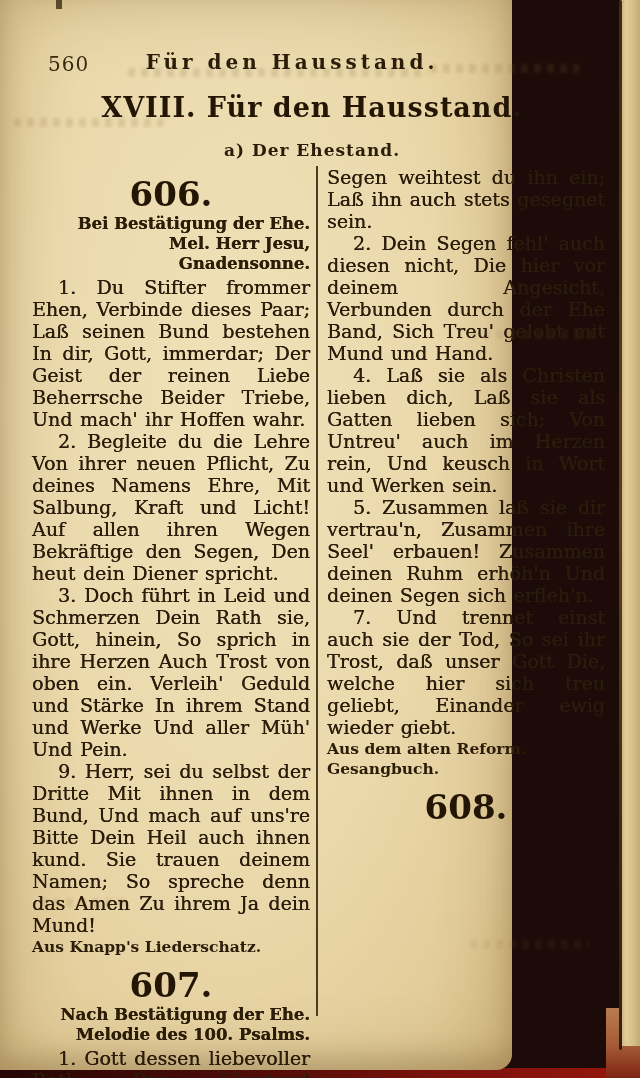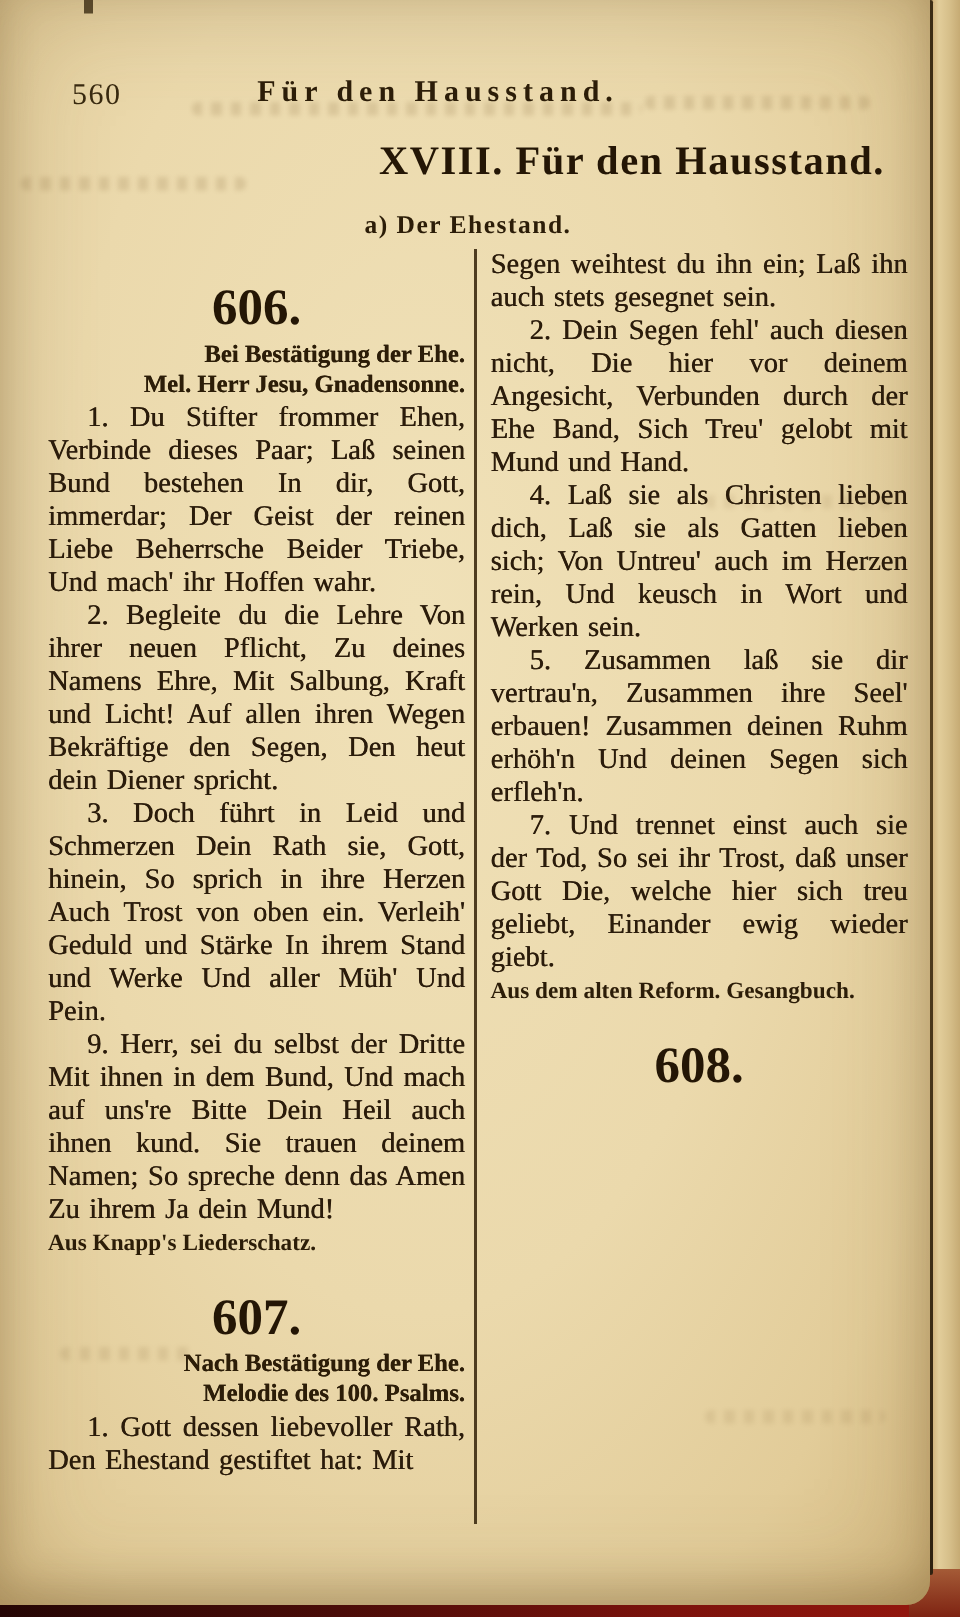--- a/index.html
+++ b/index.html
@@ -21,25 +21,24 @@
     position:absolute;right:0;top:0;width:20px;height:1046px;
     background:linear-gradient(90deg,#caa972 0%,#e2cd9a 30%,#d6bf8a 65%,#c6ab74 100%);
   }
   .gutter-line{
     position:absolute;right:18px;top:0;width:3px;height:1050px;
     background:linear-gradient(180deg,#3c2c14 0%,#55401f 50%,#2f2210 100%);
     border-radius:2px;
   }
   
   .page{
-    position:absolute;left:0;top:0;width:620px;height:1070px;
+    position:absolute;left:0;top:0;width:512px;height:1070px;
     background:radial-gradient(ellipse at 45% 38%, #f0e1b8 0%, #ebd9ac 50%, #e2cc99 80%, #d5ba82 100%);
     box-shadow:inset 0 0 70px rgba(120,90,40,.30), inset 0 -12px 25px rgba(100,70,30,.25);
     border-bottom-right-radius:16px;
-    font-family:Liberation Serif, serif;
   }
   .corner-mark{
     position:absolute;left:56px;top:0;width:6px;height:9px;background:#3a2a12;opacity:.8;
   }
   
   .ghost{
     position:absolute;height:9px;filter:blur(1.6px);opacity:.45;border-radius:4px;
     background:repeating-linear-gradient(90deg, rgba(128,98,52,.38) 0 7px, rgba(128,98,52,0) 7px 13px);
   }
   .g1{left:128px;top:68px;width:300px;}
@@ -51,40 +50,40 @@
 
   .header-row{position:absolute;left:34px;top:50px;width:556px;height:26px;}
   .pageno{
     position:absolute;left:14px;top:2px;font-size:20px;letter-spacing:1px;color:#38290f;
   }
   .running{
     position:absolute;left:0;right:40px;text-align:center;top:0;
     font-size:20px;font-weight:bold;letter-spacing:4px;color:#2c1d08;
   }
   .section{
-    position:absolute;left:34px;top:92px;width:556px;text-align:right;
+    position:absolute;left:34px;top:92px;width:556px;text-align:center;
     font-size:27px;font-weight:bold;letter-spacing:1px;color:#241605;
   }
   .subsection{
     position:absolute;left:34px;top:140px;width:556px;text-align:center;
     font-size:17px;font-weight:bold;color:#2c1d08;letter-spacing:1px;
   }
   .columns{
     position:absolute;left:32px;top:166px;width:578px;display:flex;align-items:flex-start;
   }
   .col{color:#2b1c0b;}
   .col-left{width:278px;padding-right:6px;}
   .col-right{width:278px;padding-left:9px;border-left:2px solid #4e3c20;min-height:850px;}
   .verse{
     margin:0;font-size:19px;line-height:22px;text-align:justify;text-indent:26px;
     word-spacing:1.5px;text-shadow:.3px 0 0 currentColor;
   }
   .no-indent{text-indent:0;}
   .hymn-number{
-    text-align:center;font-size:34px;font-weight:bold;color:#241605;line-height:40px;margin-top:20px;
+    text-align:center;font-size:34px;font-weight:bold;color:#241605;line-height:40px;margin-top:8px;
   }
   .occasion,.melody{
     text-align:right;font-size:16.5px;font-weight:bold;color:#2c1d08;line-height:20px;
     text-shadow:.2px 0 0 currentColor;
   }
   .attribution{
     text-align:left;font-size:15.5px;font-weight:bold;color:#2c1d08;line-height:20px;
     padding-right:4px;margin:1px 0 2px 0;
   }
   .sp-sm{margin-top:2px;}

